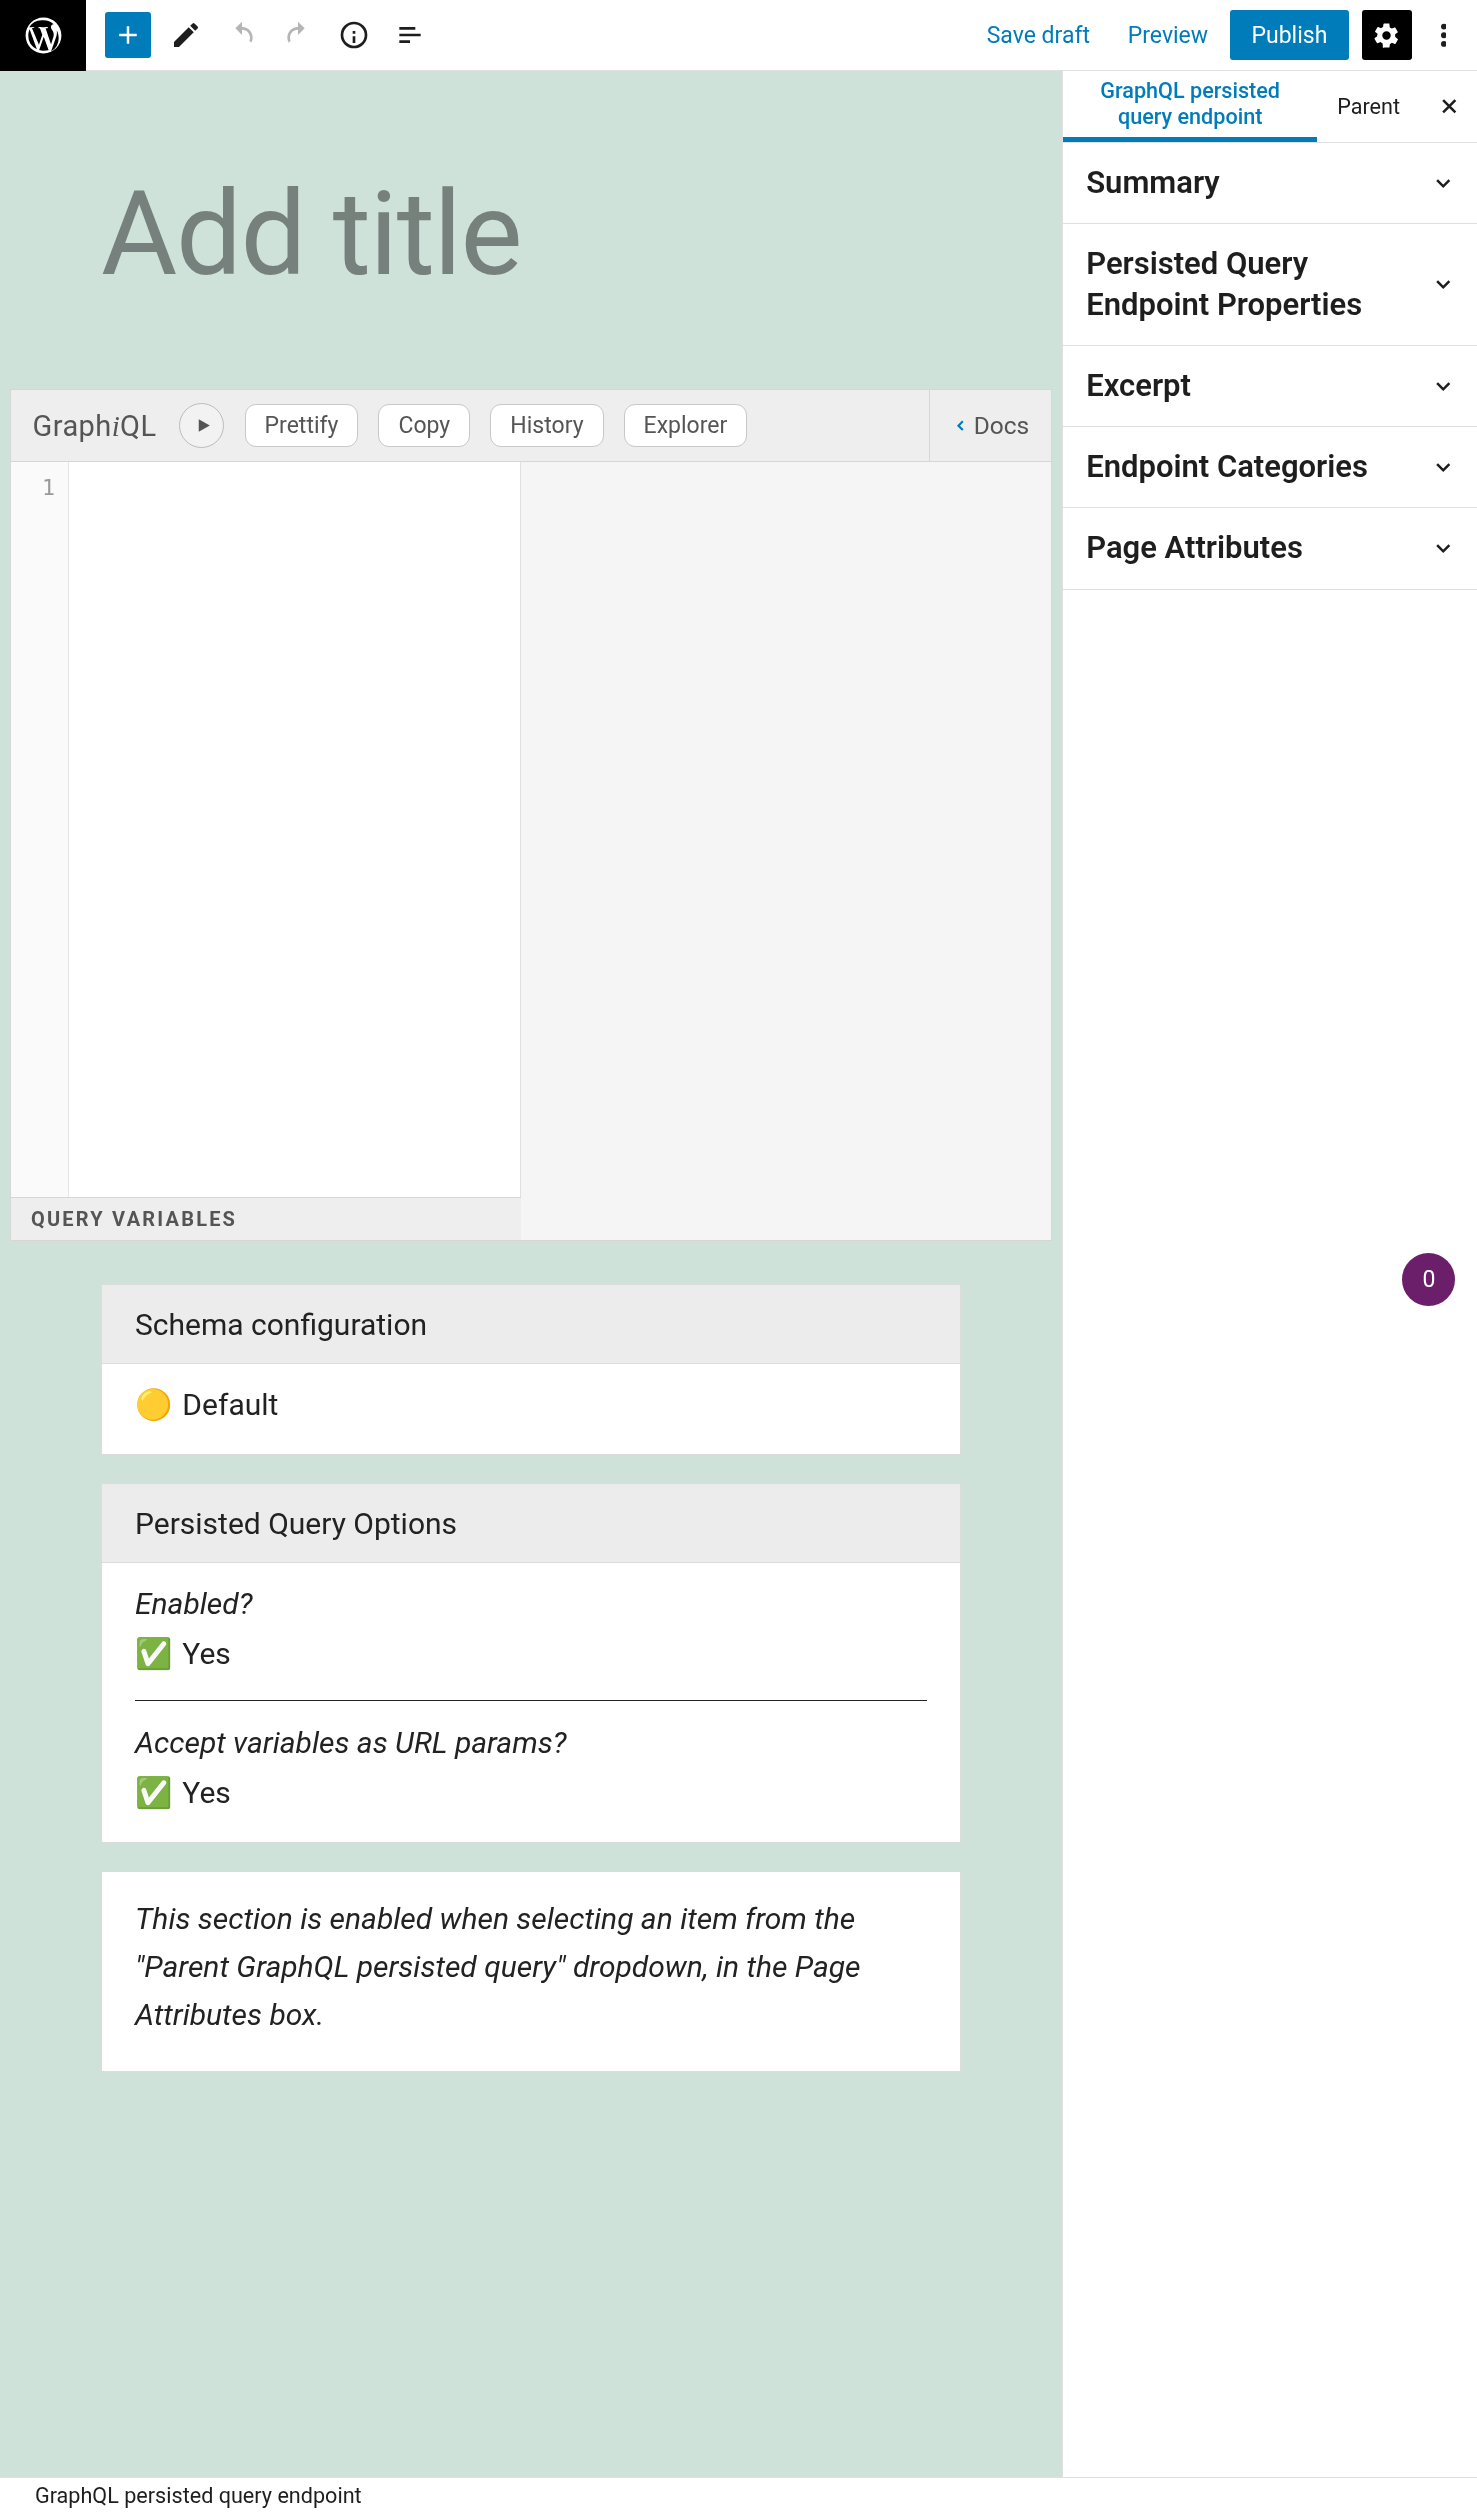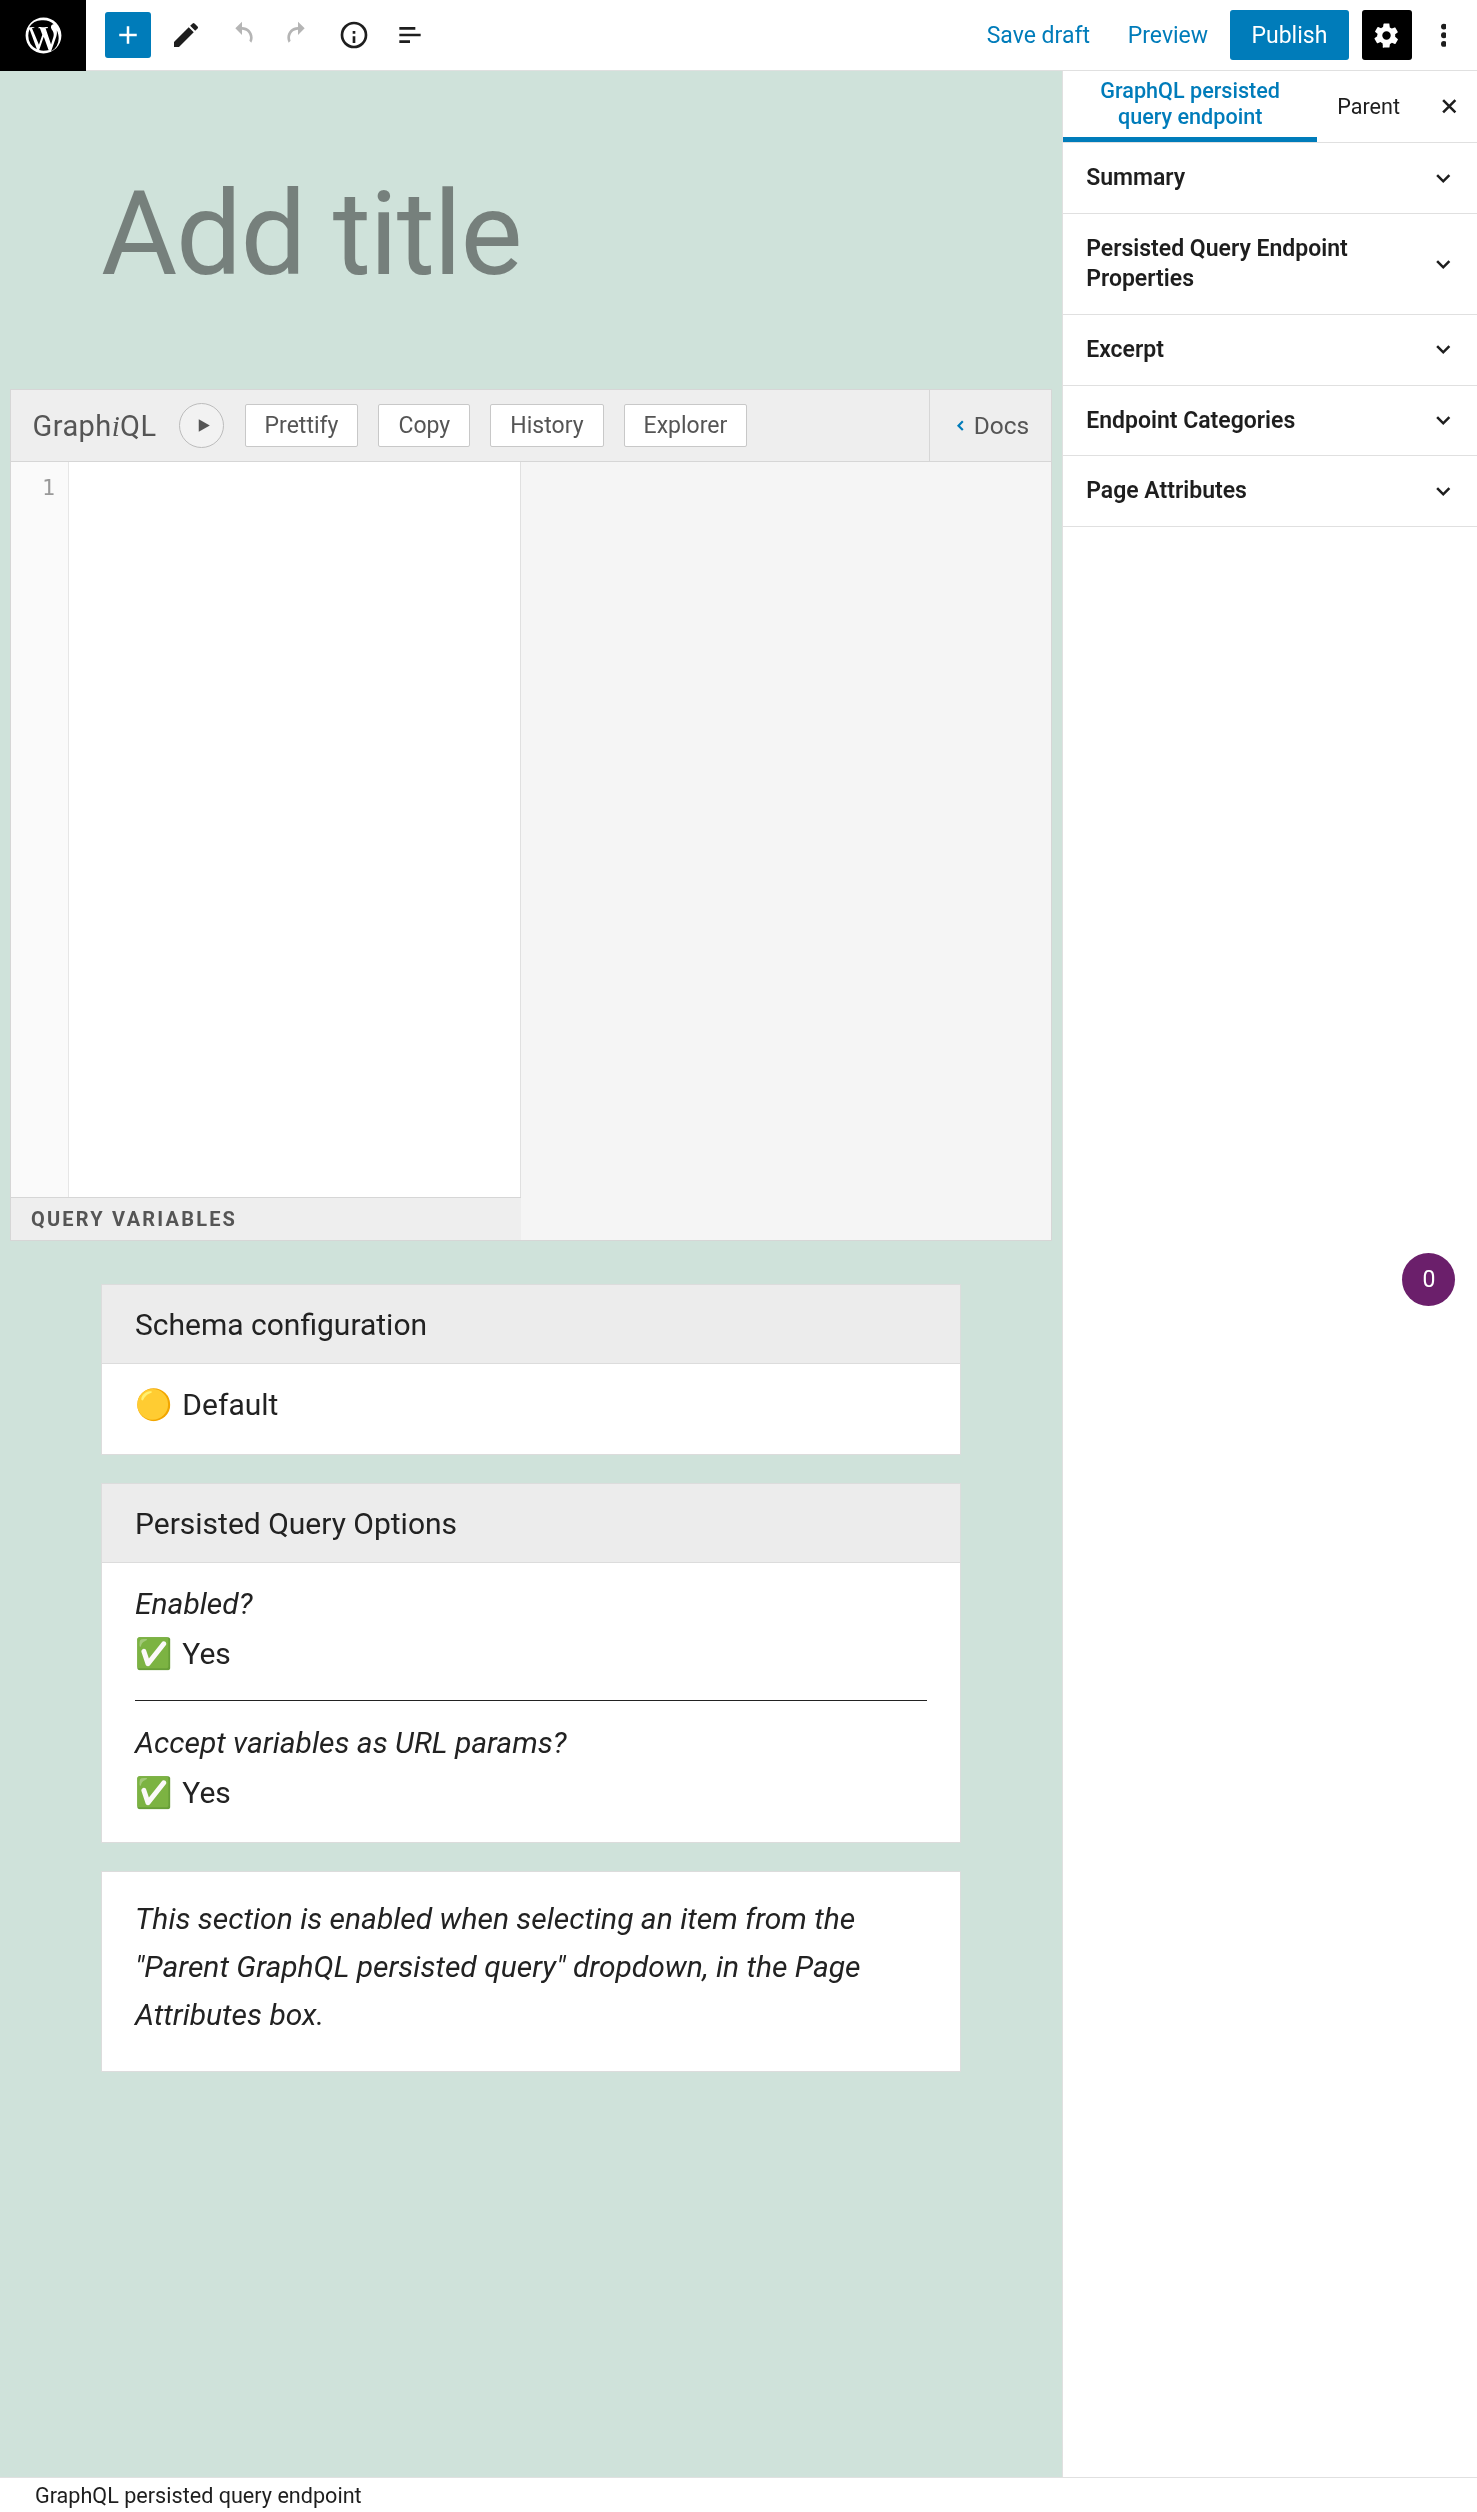--- a/index.html
+++ b/index.html
@@ -34,21 +34,21 @@
   .title-area { padding: 94px 101px 86px 101px; }
   .title-placeholder { font-size: 117px; color: rgba(30,30,30,0.5); font-weight: 400; letter-spacing: -1.4px; }
 
   
   .graphiql-block { margin: 0 10px; background: #fff; border: 0.7px solid #d6d6d6; }
   .gql-toolbar { height: 72px; background: #eeeeee; border-bottom: 0.7px solid #d6d6d6; display: flex; align-items: center; padding: 0 21.6px; gap: 11.5px; position: relative; }
   .gql-logo { font-size: 29px; color: #555; font-weight: 400; letter-spacing: 0.4px; }
   .gql-logo .i { font-style: italic; font-family: Georgia, serif; }
   .gql-play { width: 45px; height: 45px; border-radius: 50%; background: #f2f2f2; border: 0.7px solid #bcbcbc; display: flex; align-items: center; justify-content: center; margin-left: 11.5px; }
   .gql-play svg { width: 19px; height: 19px; fill: #555; margin-left: 2.9px; }
-  .gql-btn { background: #fff; border: 0.7px solid #c8c8c8; border-radius: 2px; padding: 7.2px 19px; font-size: 23px; color: #555; margin-left: 8.6px; }
+  .gql-btn { background: #fff; border: 0.7px solid #c8c8c8; border-radius: 11px; padding: 7.2px 19px; font-size: 23px; color: #555; margin-left: 8.6px; }
   .gql-docs { position: absolute; right: 0; top: 0; bottom: 0; width: 122px; border-left: 0.7px solid #d6d6d6; display: flex; align-items: center; justify-content: center; gap: 4.3px; }
   .gql-docs svg { width: 17.3px; height: 17.3px; fill: #007cba; }
   .gql-docs span { font-size: 24.5px; color: #555; }
   .gql-body { display: flex; height: 778px; }
   .gql-gutter { width: 58px; border-right: 0.7px solid #e6e6e6; background: #fafafa; text-align: right; padding: 13px 13px 0 0; font-size: 21.6px; color: #999; font-family: ui-monospace, monospace; }
   .gql-editor-pane { flex: 1; border-right: 0.7px solid #e0e0e0; background: #fff; }
   .gql-result-pane { flex: 1; background: #f5f5f5; }
   .gql-vars { height: 43px; border-top: 0.7px solid #d6d6d6; display: flex; align-items: center; padding: 16px 20px; background: #eeeeee; font-weight: bold; }
   .gql-vars-label { font-size: 20px; letter-spacing: 2.2px; color: #555; }
   .gql-left-col { display: flex; flex-direction: column; width: 49%; }
@@ -66,21 +66,21 @@
   .emoji { font-size: 30px; }
 
   
   .side-tabs { display: flex; align-items: stretch; height: 72px; border-bottom: 0.7px solid #e0e0e0; position: relative; }
   .side-tab { flex: 0 0 auto; padding: 0 21.6px; display: flex; align-items: center; justify-content: center; font-size: 21.6px; color: #1e1e1e; }
   .side-tab.active { color: #007cba; border-bottom: 5.8px solid #007cba; font-weight: 500; text-align: center; line-height: 1.2; width: 254px; }
   .side-tab.block { padding: 0 20px; }
   .side-close { width: 58px; display: flex; align-items: center; justify-content: center; }
   .side-close svg { width: 24.5px; height: 24.5px; fill: #1e1e1e; }
   .side-panel { border-bottom: 0.7px solid #e0e0e0; padding: 20px 23px; display: flex; justify-content: space-between; align-items: center; }
-  .side-panel-title { font-size: 23px; font-weight: 600; color: #1e1e1e; line-height: 1.3; max-width: 288px; }
+  .side-panel-title { font-size: 31px; font-weight: 600; color: #1e1e1e; line-height: 1.3; max-width: 288px; }
   .side-panel svg { width: 24.5px; height: 24.5px; fill: #1e1e1e; }
 
   
   .badge { position: absolute; right: 21.6px; top: 1253px; width: 53px; height: 53px; border-radius: 50%; background: #6b1f6b; color: #fff; display: flex; align-items: center; justify-content: center; font-size: 23px; }
 
   
   .footer { height: 35px; background: #fff; border-top: 0.7px solid #e0e0e0; display: flex; align-items: center; padding-left: 35px; }
   .footer-text { font-size: 21.6px; color: #1e1e1e; }
 </style>
 </head>

